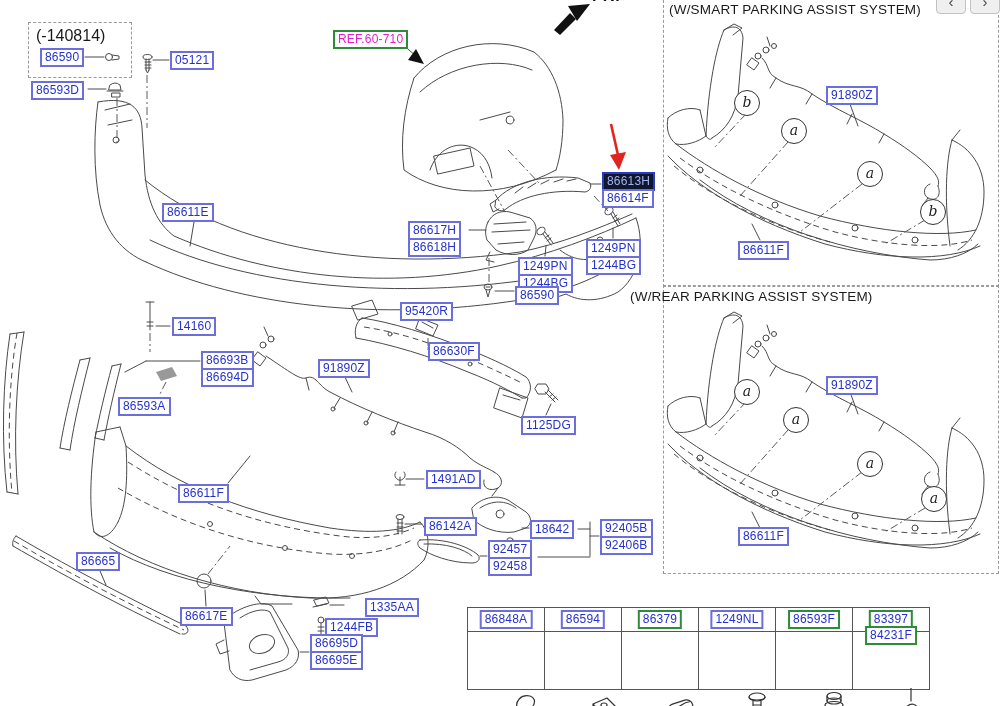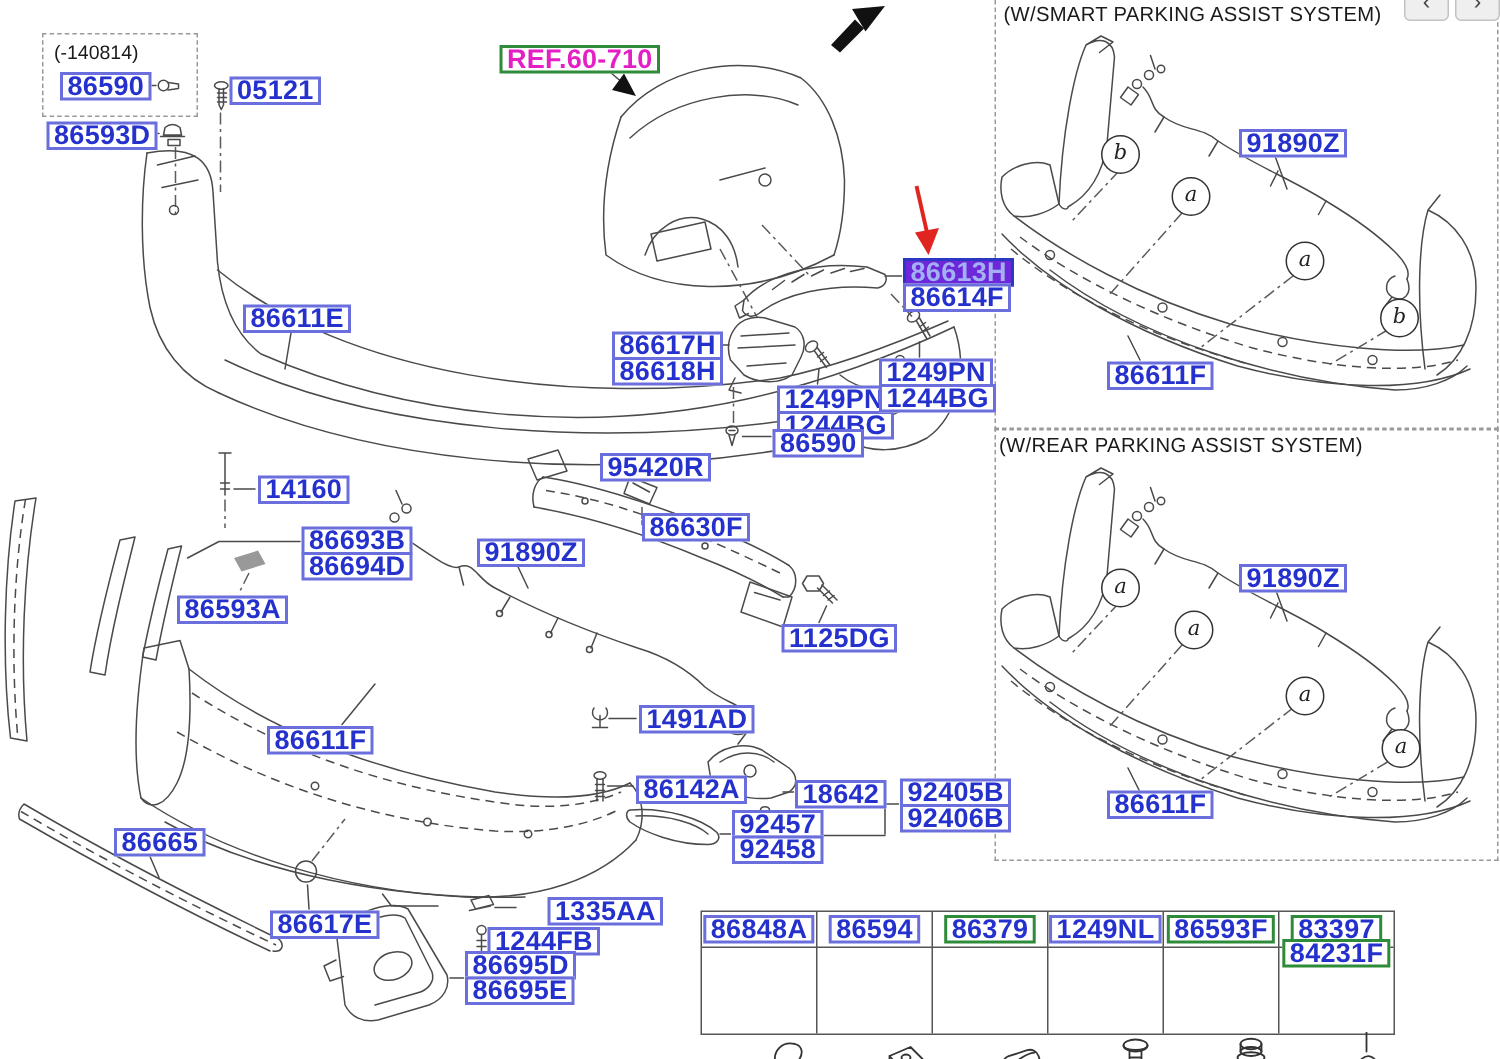--- a/index.html
+++ b/index.html
@@ -6,28 +6,28 @@
   #stage{position:relative;width:1000px;height:706px;background:#fff;overflow:hidden;
          font-family:"Liberation Sans",sans-serif;}
   svg{position:absolute;left:0;top:0;}
   .ln{fill:none;stroke:#4a4a4a;stroke-width:1;stroke-linecap:round;stroke-linejoin:round;}
   .dd{fill:none;stroke:#5a5a5a;stroke-width:1;stroke-dasharray:8 3 2 3;}
   .dsh{fill:none;stroke:#4a4a4a;stroke-width:1;stroke-dasharray:6 4;}
   .fillg{fill:#999;stroke:none;}
   .blk{fill:#111;stroke:none;}
   .red{fill:none;stroke:#e02520;stroke-width:2.6;}
   .redf{fill:#e02520;stroke:none;}
-  .plabel{position:absolute;font-size:18px;line-height:15px;color:#2531cd;background:#fff;
-          border:2px solid #6b6fdd;padding:0 3px;white-space:nowrap;z-index:5;letter-spacing:.2px;font-weight:bold;}
-  .s-hl{background:#6d28d9;color:#a4b0f4;border-color:#2c38c4;}
+  .plabel{position:absolute;font-size:12px;line-height:15px;color:#2531cd;background:#fff;
+          border:2px solid #6b6fdd;padding:0 3px;white-space:nowrap;z-index:5;letter-spacing:.2px;}
+  .s-hl{background:#0f172a;color:#a4b0f4;border-color:#2c38c4;}
   .s-green{border-color:#2e8b3a;}
   .s-ref{color:#e41fc6;border-color:#2e8b3a;}
   .dashedbox{position:absolute;border:1px dashed #9a9a9a;z-index:1;}
   .ptitle{position:absolute;font-size:13.5px;color:#1a1a1a;z-index:2;letter-spacing:.2px;}
-  .note-text{position:absolute;font-size:13px;color:#1a1a1a;z-index:2;}
+  .note-text{position:absolute;font-size:16px;color:#1a1a1a;z-index:2;}
   .co{position:absolute;width:24px;height:24px;border:1.4px solid #333;border-radius:50%;
       background:#fff;z-index:4;text-align:center;font:italic 14px/22px "DejaVu Serif",serif;color:#222;}
   .fr{position:absolute;left:592px;top:-13px;font-weight:bold;font-size:16px;color:#111;z-index:3;letter-spacing:1px;}
   .navbtn{position:absolute;top:-12px;width:28px;height:24px;background:#efefef;border:1px solid #c2c2c2;
           border-radius:4px;color:#444;font-size:15px;line-height:26px;text-align:center;z-index:6;}
   #ftable{position:absolute;left:467px;top:607px;width:463px;height:83px;border:1.5px solid #555;
           display:flex;z-index:4;background:#fff;box-sizing:border-box;}
   #ftable::after{content:'';position:absolute;left:0;right:0;top:23px;border-top:1px solid #555;z-index:1;}
   .tcol{position:relative;flex:1;border-left:1px solid #555;}
   .tcol:first-child{border-left:none;}
@@ -40,21 +40,21 @@
 <body>
 
 <div id="stage">
 
   <div class="dashedbox" style="left:28px;top:22px;width:102px;height:54px;"></div>
   <div class="dashedbox" style="left:663px;top:-20px;width:334px;height:305px;"></div>
   <div class="dashedbox" style="left:663px;top:285px;width:334px;height:287px;"></div>
 
   <div class="note-text" style="left:36px;top:27px;">(-140814)</div>
   <div class="ptitle" style="left:669px;top:2px;">(W/SMART PARKING ASSIST SYSTEM)</div>
-  <div class="ptitle" style="left:666px;top:289px;">(W/REAR PARKING ASSIST SYSTEM)</div>
+  <div class="ptitle" style="left:630px;top:289px;">(W/REAR PARKING ASSIST SYSTEM)</div>
 
   <div class="fr">FR.</div>
   <div class="navbtn" style="left:936px;">‹</div>
   <div class="navbtn" style="left:970px;">›</div>
 
   <svg width="1000" height="706" viewBox="0 0 1000 706">
 
     <polygon class="blk" points="590,4 568,6 577,21"></polygon>
     <polygon class="blk" points="554,30 570,13 576,19 560,35"></polygon>
 
@@ -336,21 +336,21 @@
         <div class="ticon">
           <svg width="40" height="46" viewBox="0 0 40 46">
             <path class="i" d="M20,0 V13"></path>
             <ellipse class="i" cx="20" cy="27" rx="7.5" ry="11" transform="rotate(12 20 27)"></ellipse>
           </svg>
         </div>
       </div>
     </div>
 
 <div class="plabel s-blue" style="left: 40px; top: 48px;">86590</div>
-    <div class="plabel s-blue" style="left: 153px; top: 51px; text-align: right;">05121</div>
+    <div class="plabel s-blue" style="left: 170px; top: 51px; text-align: right;">05121</div>
     <div class="plabel s-blue" style="left: 31px; top: 81px;">86593D</div>
     <div class="plabel s-ref" style="left: 333px; top: 30px;">REF.60-710</div>
     <div class="plabel s-blue" style="left: 162px; top: 203px;">86611E</div>
     <div class="plabel s-hl" style="left: 602px; top: 172px;">86613H</div>
     <div class="plabel s-blue" style="left: 602px; top: 189px;">86614F</div>
     <div class="plabel s-blue" style="left: 408px; top: 221px;">86617H</div>
     <div class="plabel s-blue" style="left: 408px; top: 238px;">86618H</div>
     <div class="plabel s-blue" style="left: 518px; top: 257px;">1249PN</div>
     <div class="plabel s-blue" style="left: 518px; top: 274px;">1244BG</div>
     <div class="plabel s-blue" style="left: 586px; top: 239px;">1249PN</div>

